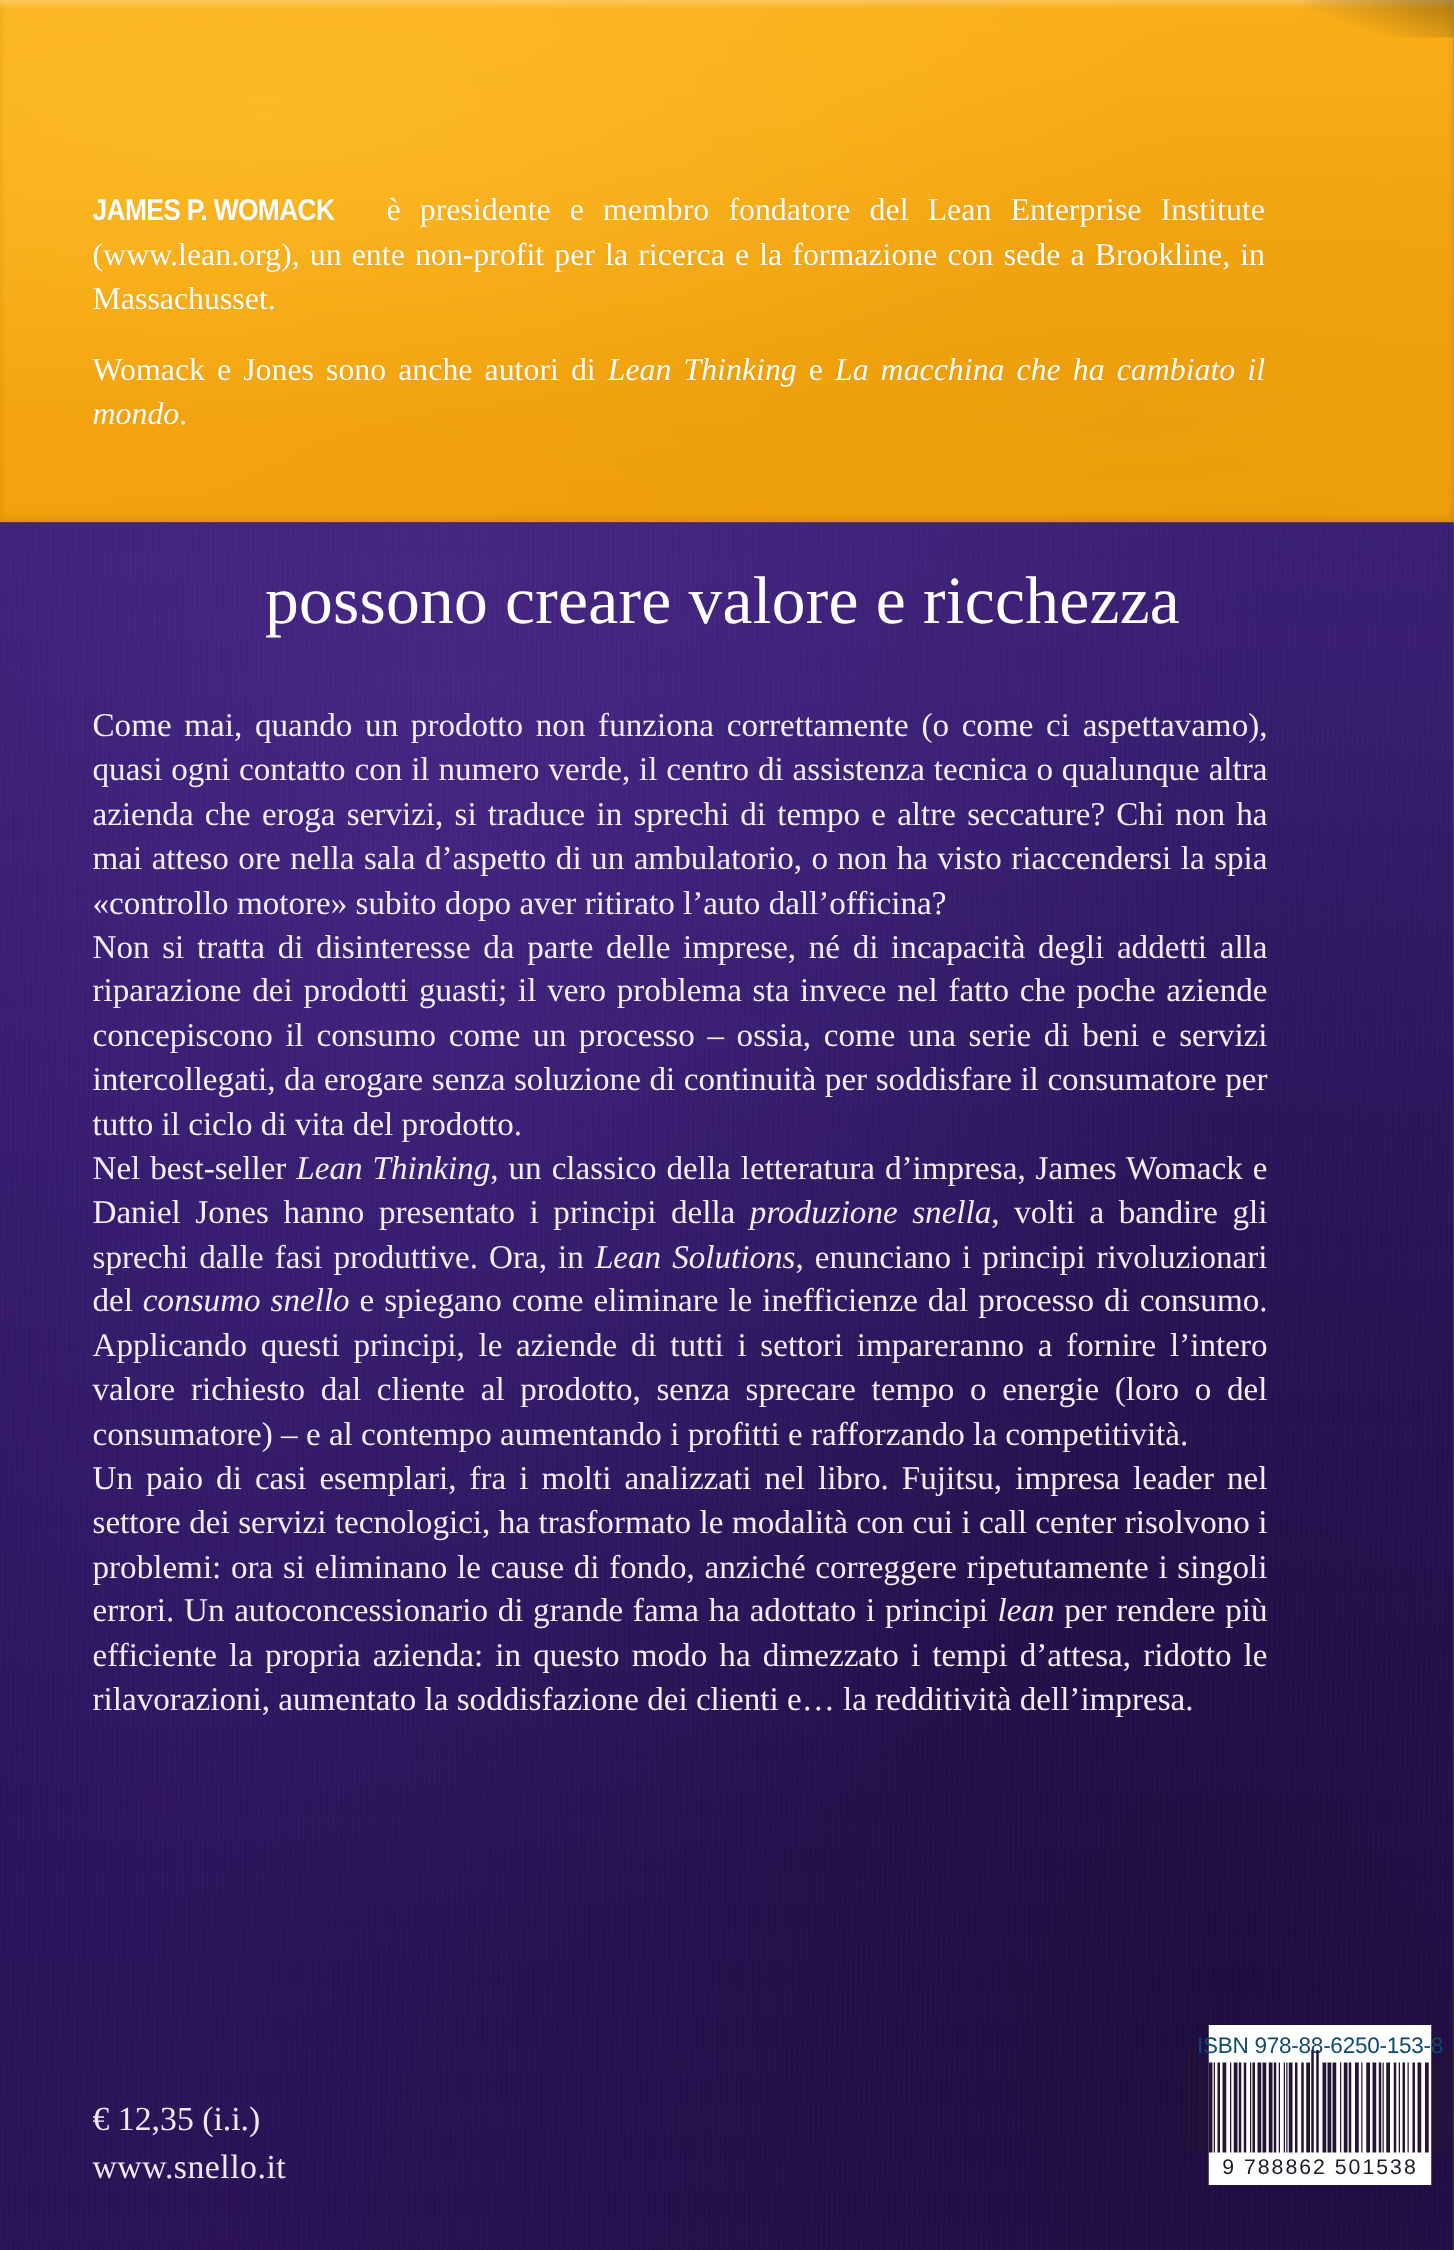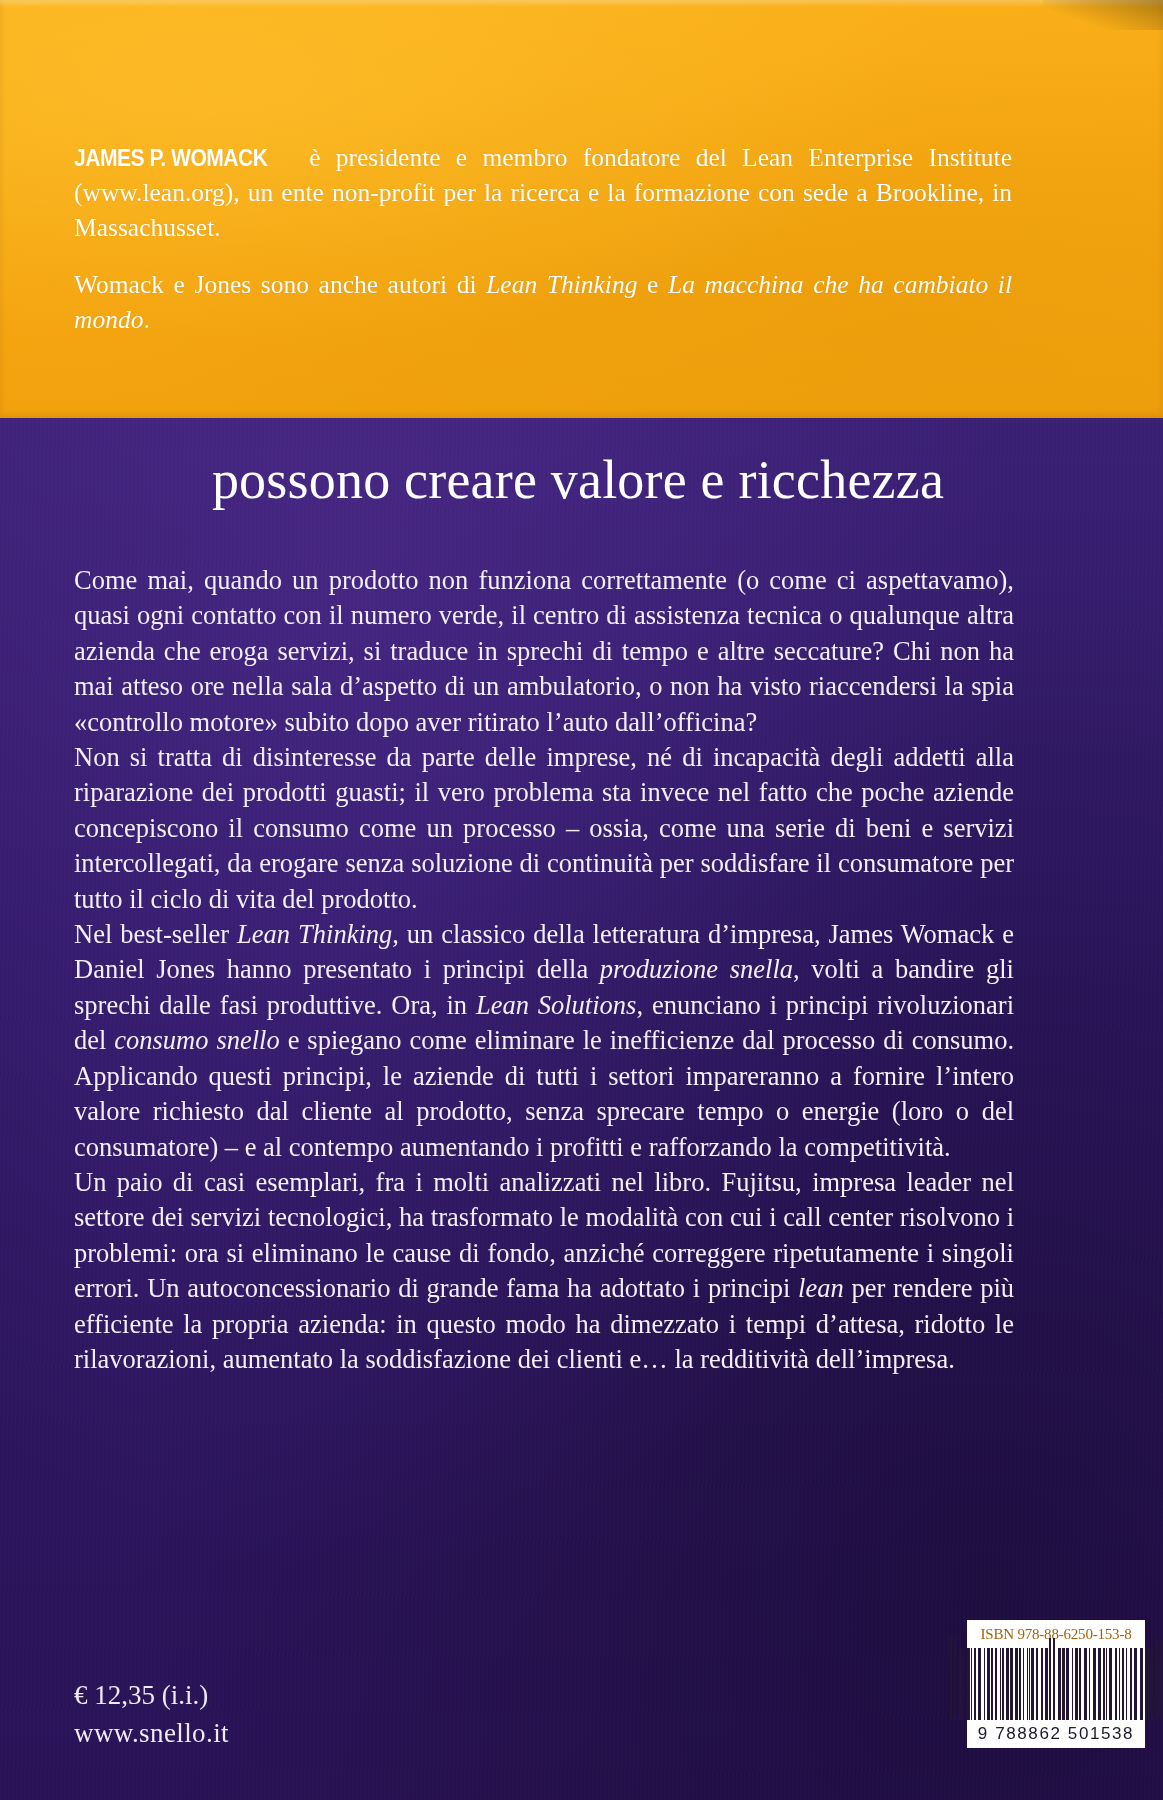--- a/index.html
+++ b/index.html
@@ -47,21 +47,21 @@
     position: absolute;
     left: 74px;
     top: 140px;
     width: 938px;
     color: #ffffff;
     font-size: 25.5px;
     line-height: 35px;
     text-align: justify;
     text-shadow: 0 0 1px rgba(180,110,0,.35);
   }
-  .bio-block p { margin: 0 0 22px 0; }
+  .bio-block p { margin: 10px 0 22px 0; }
   .bio-block p:last-child { margin-bottom: 0; }
   .name {
     font-family: "Liberation Sans", sans-serif;
     font-weight: bold;
     letter-spacing: -0.6px;
     font-size: 24px;
     transform: scaleX(.88);
     transform-origin: left center;
     display: inline-block;
   }
@@ -132,23 +132,23 @@
     height: 128px;
     background: #ffffff;
     padding: 6px 8px 4px 8px;
     box-sizing: border-box;
     display: flex;
     flex-direction: column;
     align-items: center;
     justify-content: space-between;
   }
   .isbn-text {
-    font-family: Liberation Serif, serif;
-    font-size: 15px;
-    color: #a16207;
+    font-family: Liberation Sans, sans-serif;
+    font-size: 18px;
+    color: #0c4a6e;
     letter-spacing: -0.2px;
     white-space: nowrap;
   }
   .bars {
     display: flex;
     align-items: flex-end;
     height: 72px;
     gap: 0;
   }
   .bars i {

